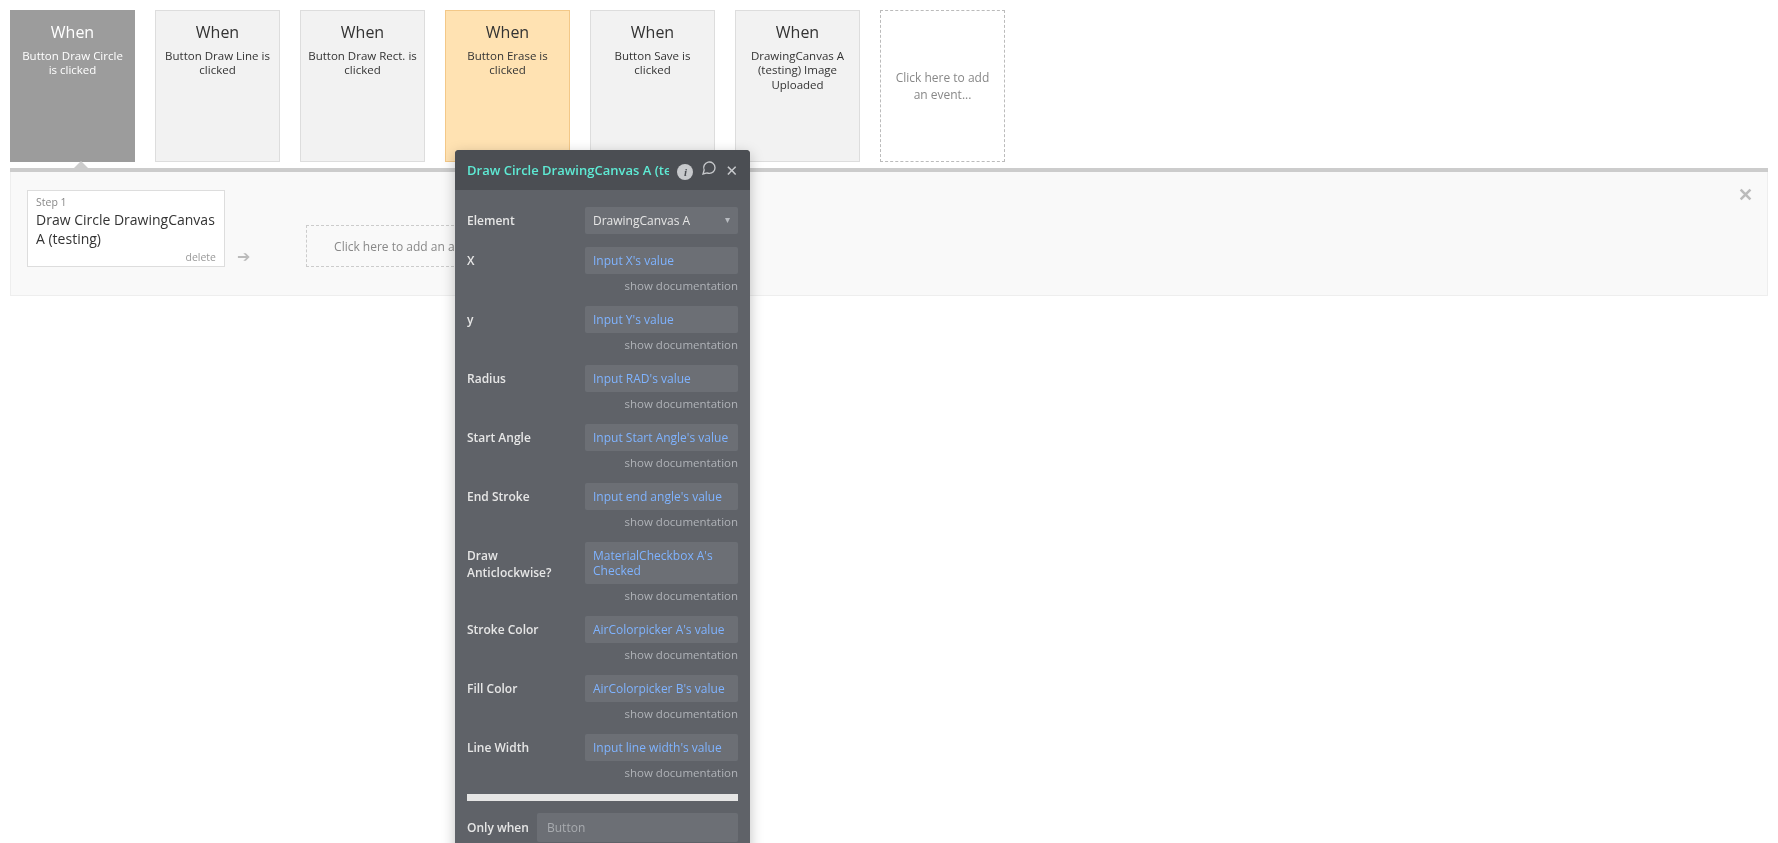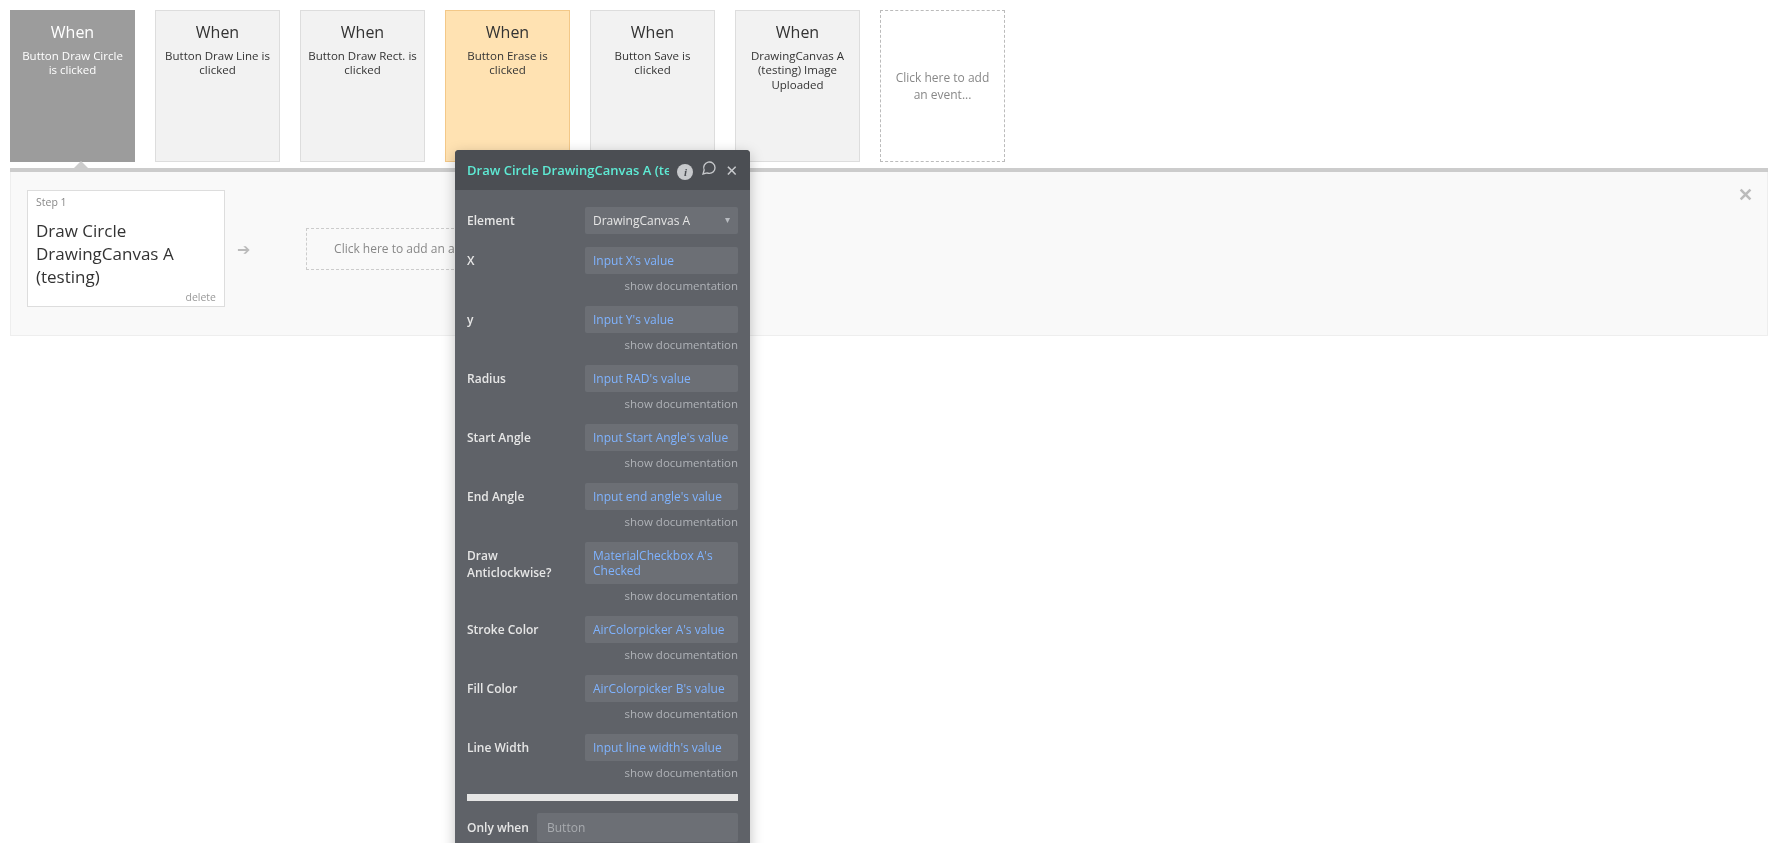--- a/index.html
+++ b/index.html
@@ -69,34 +69,34 @@
     height: 4px;
     background: #ccc;
     margin-top: -1px;
   }
   .steps-row {
     background: #f9f9f9;
     border: 1px solid #eee;
     border-top: none;
     padding: 18px 16px 28px 16px;
     display: flex;
-    align-items: center;
+    align-items: flex-end;
     gap: 12px;
     position: relative;
   }
   .step-box {
     width: 198px;
     border: 1px solid #ddd;
     background: #fff;
     padding: 4px 8px 2px 8px;
     font-size: 11.5px;
     position: relative;
   }
   .step-box .step-label { color: #888; font-size: 10.5px; }
-  .step-box .step-title { color: #333; font-size: 17px; margin-top:10px;}
+  .step-box .step-title { color: #333; font-size: 14px; margin-top:1px;}
   .step-box .delete {
     color: #999;
     font-size: 10.5px;
     text-align: right;
     margin-top: 2px;
     cursor: pointer;
   }
   .arrow-icon {
     color: #bbb;
     font-size: 16px;
@@ -330,21 +330,21 @@
 
     <div class="prop-row">
       <div class="label">Start Angle</div>
       <div class="value-col">
         <div class="value-box expr">Input Start Angle's value</div>
         <div class="doc-link">show documentation</div>
       </div>
     </div>
 
     <div class="prop-row">
-      <div class="label">End Angle</div>
+      <div class="label">End Stroke</div>
       <div class="value-col">
         <div class="value-box expr">Input end angle's value</div>
         <div class="doc-link">show documentation</div>
       </div>
     </div>
 
     <div class="prop-row">
       <div class="label">Draw Anticlockwise?</div>
       <div class="value-col">
         <div class="value-box expr">MaterialCheckbox A's Checked</div>

